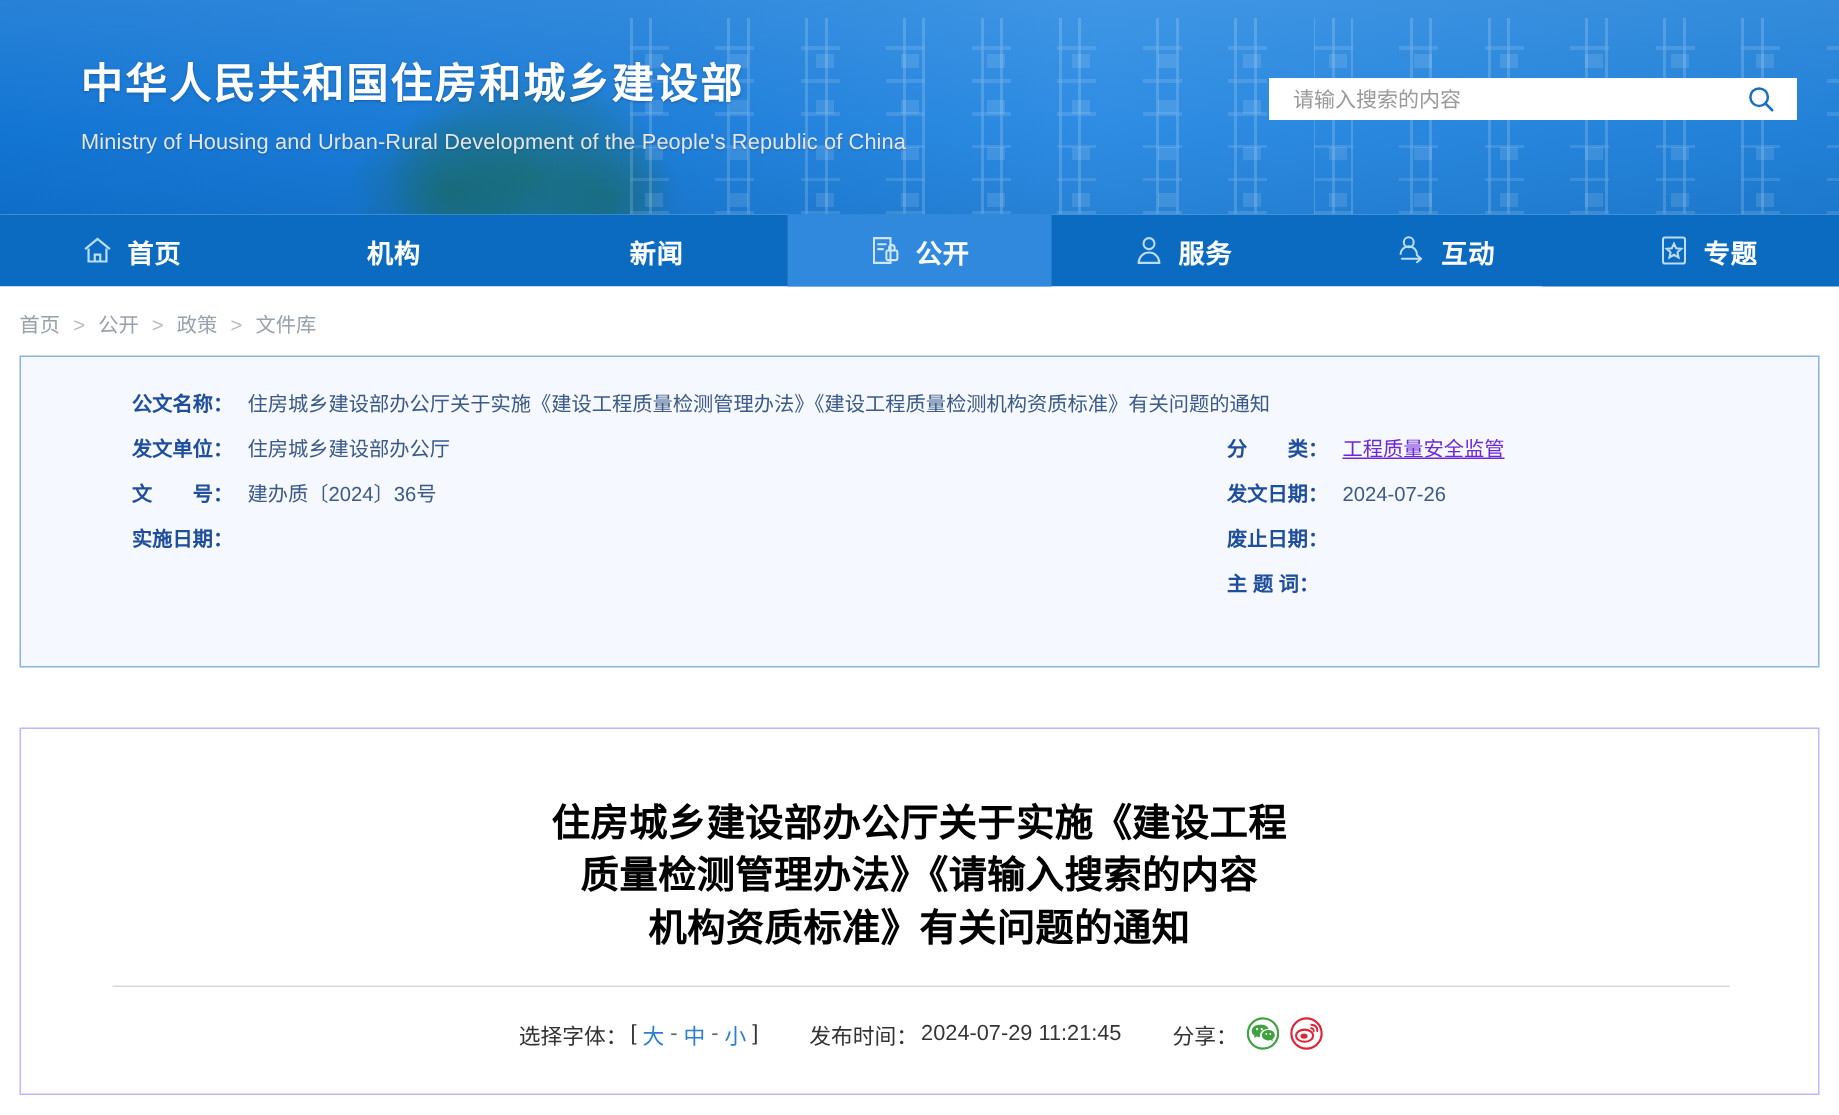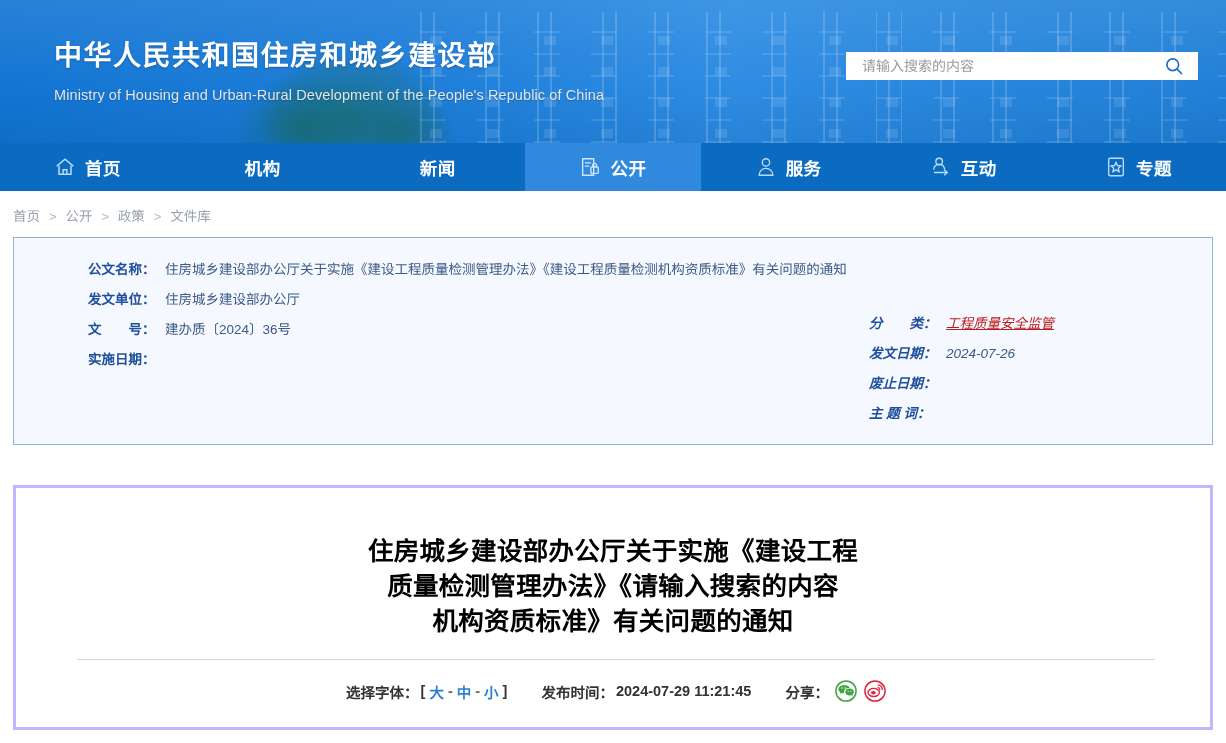--- a/index.html
+++ b/index.html
@@ -159,46 +159,46 @@
   
   .meta-card {
     position: relative;
     margin: 0 13px;
     width: 1200px;
     height: 208px;
     background: #f5f8fe;
     border: 1px solid #8bb5de;
   }
   .meta-left { position: absolute; left: 74px; top: 24px; width: 760px; }
-  .meta-right { position: absolute; left: 855px; top: 54px; width: 345px; font-style: italic; }
+  .meta-right { position: absolute; left: 804px; top: 54px; width: 345px; }
   .meta-row {
     display: flex;
     align-items: baseline;
     margin-bottom: 14px;
     font-size: 13.5px;
     line-height: 16px;
   }
   .meta-row:last-child { margin-bottom: 2px; }
   .meta-label {
     color: #1f4e9c;
     font-weight: bold;
     white-space: pre;
     flex: none;
   }
   .meta-label.w7 { width: 73px; }
   .meta-value { color: #3b5a87; padding-left: 4px; }
-  .meta-value.link { color: #b91c1c; text-decoration: underline; cursor: pointer; margin-top: 24px; }
+  .meta-value.link { color: #6d28d9; text-decoration: underline; cursor: pointer; }
 
   
   .doc-card {
     margin: 40px 13px 0;
     width: 1200px;
     height: 245px;
     background: #ffffff;
-    border: 3px solid #c4b5fd;
+    border: 1px solid #c4b5fd;
     position: relative;
   }
   .doc-title {
     margin: 46px auto 0;
     width: 1000px;
     text-align: center;
     color: #000000;
     font-size: 25.5px;
     font-weight: bold;
     line-height: 35px;
@@ -213,21 +213,20 @@
   .doc-toolbar {
     position: absolute;
     left: 0; top: 192px;
     width: 1200px;
     display: flex;
     justify-content: center;
     align-items: center;
     gap: 34px;
     font-size: 14.5px;
     color: #333333;
-    font-weight: bold;
   }
   .tool-group { display: flex; align-items: center; gap: 2px; white-space: nowrap; }
   .fs-bracket { color: #333; }
   .fs-link { color: #2b7fd1; cursor: pointer; text-decoration: none; padding: 0 2px; }
   .fs-dash { color: #666; }
   .share-icons { display: flex; align-items: center; gap: 7px; margin-left: 4px; }
   .share-ico { width: 22px; height: 22px; cursor: pointer; display: block; }
 </style>
 </head>
 <body>

